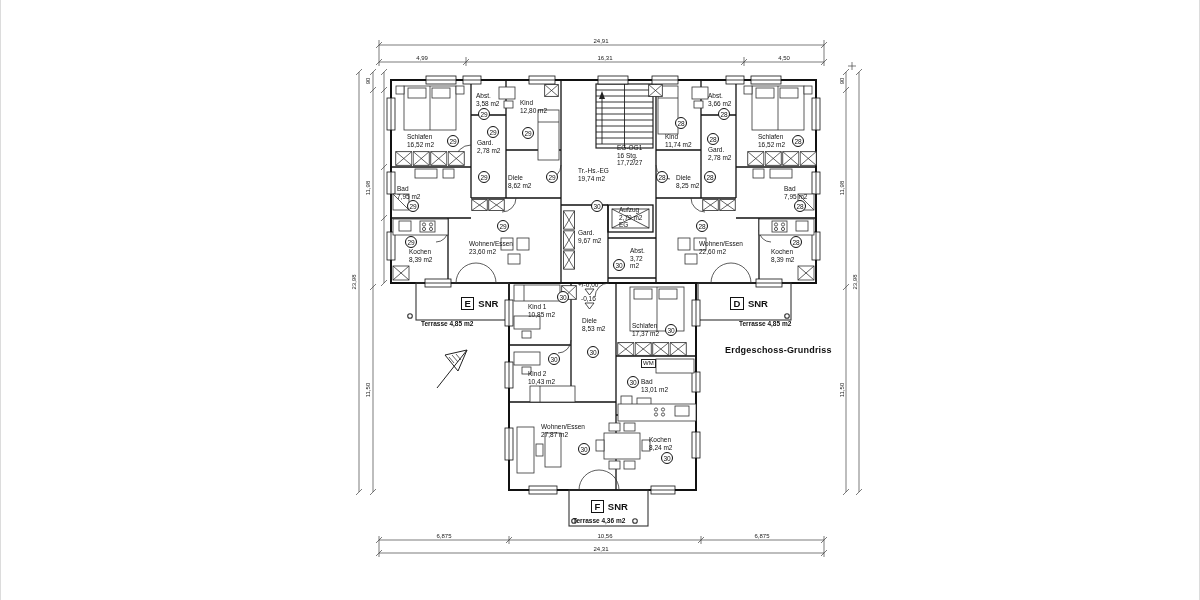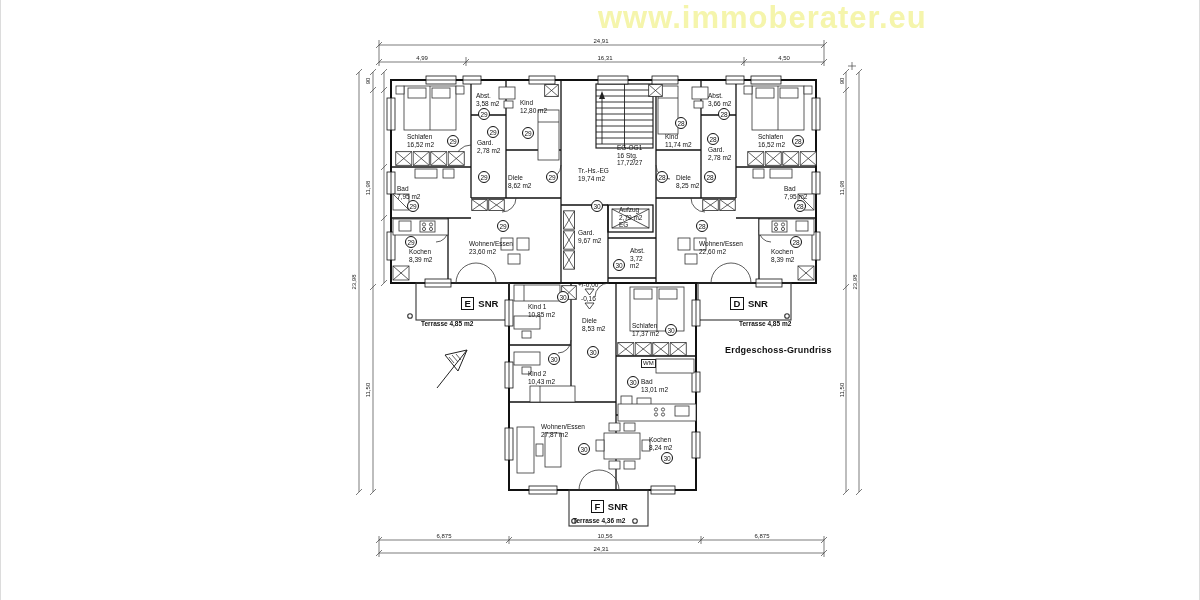--- a/index.html
+++ b/index.html
@@ -18,21 +18,20 @@
   .unit-tag{position:absolute;display:flex;align-items:center;gap:4px;font-size:9.5px;font-weight:bold;color:#111;}
   .unit-tag .box{border:1.2px solid #111;padding:0 2.5px;line-height:11px;background:#fff;}
   svg text{font-family:"Liberation Sans",sans-serif;fill:#222;}
   .dt{font-size:6px;}
 </style>
 </head>
 <body>
 
 <div class="canvas">
 
-  <div class="watermark">www.immoberater.eu</div>
 
   <svg width="1200" height="600" viewBox="0 0 1200 600" style="position:absolute;left:0;top:0;">
     <defs>
       <symbol id="xbox" viewBox="0 0 10 10" preserveAspectRatio="none">
         <rect x="0.4" y="0.4" width="9.2" height="9.2" fill="#fff" stroke="#222" stroke-width="0.8" vector-effect="non-scaling-stroke"></rect>
         <path d="M0.4,0.4 L9.6,9.6 M9.6,0.4 L0.4,9.6" stroke="#222" stroke-width="0.7" vector-effect="non-scaling-stroke" fill="none"></path>
       </symbol>
     </defs>
 
     <g fill="none" stroke="#111" stroke-width="2">

